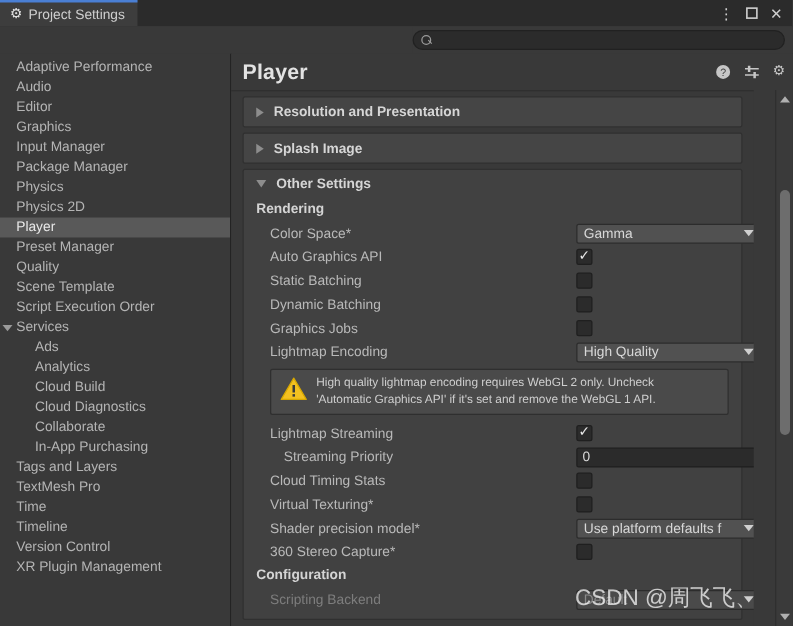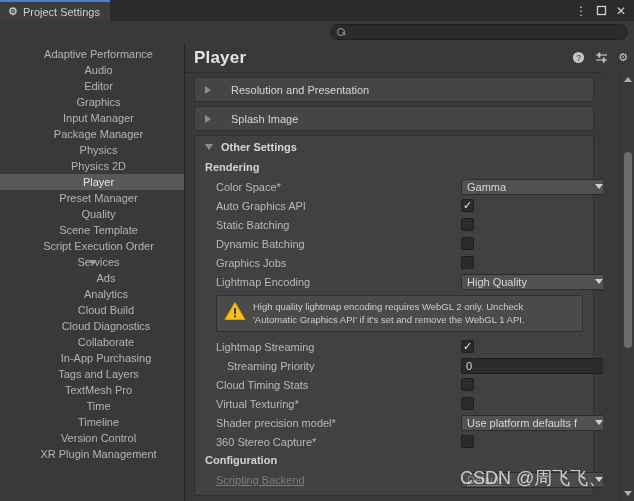--- a/index.html
+++ b/index.html
@@ -71,21 +71,20 @@
   .sidebar {
     width: 185px; height: 458px; background: #393939;
     border-right: 1px solid #232323;
     padding-top: 3px;
     overflow: hidden;
   }
   .side-item {
     height: 16px; display: flex; align-items: center;
     color: #b4b4b4; font-size: 11px; white-space: nowrap;
     padding-left: 13px;
-    justify-content: center;
   }
   .side-item.child { padding-left: 28px; }
   .side-item.selected { background: #595959; color: #e8e8e8; }
   .side-item .tri {
     position: absolute; margin-left: -11px;
     width: 0; height: 0;
     border-left: 4px solid transparent; border-right: 4px solid transparent;
     border-top: 5px solid #9a9a9a;
   }
   .side-item .label { display: inline-block; }
@@ -107,22 +106,22 @@
     width: 418px; height: 429px;
     overflow: hidden;
     border-top: 1px solid #2f2f2f;
     background: #393939;
   }
   .inner { padding: 4px 9px 0 9px; }
 
   .foldout {
     height: 25px; margin-bottom: 4px;
     background: #454545; border: 1px solid #303030; border-radius: 2px;
-    display: flex; align-items: center; gap: 20px; padding-left: 10px;
-    color: #d6d6d6; font-size: 11px; font-weight: normal;
+    display: flex; align-items: center; gap: 8px; padding-left: 10px;
+    color: #d6d6d6; font-size: 11px; font-weight: bold;
   }
   .tri-right {
     width: 0; height: 0;
     border-top: 4.5px solid transparent; border-bottom: 4.5px solid transparent;
     border-left: 6px solid #8d8d8d;
   }
   .tri-down {
     width: 0; height: 0;
     border-left: 4.5px solid transparent; border-right: 4.5px solid transparent;
     border-top: 6px solid #8d8d8d;
@@ -138,21 +137,21 @@
     padding-left: 10px; color: #d6d6d6; font-size: 11px; font-weight: bold;
   }
   .group-label {
     padding: 3px 0 4px 10px; color: #d4d4d4; font-size: 11px; font-weight: bold;
   }
   .row {
     height: 19px; display: flex; align-items: center;
     padding-left: 21px; color: #b9b9b9; font-size: 11px;
   }
   .row.sub { padding-left: 32px; }
-  .row.disabled { color: #7d7d7d; text-decoration: underline; }
+  .row.disabled { color: #7d7d7d; }
   .row .rlabel { flex: none; width: 245px; white-space: nowrap; }
   .row.sub .rlabel { width: 234px; }
   .ctl { flex: none; }
   .checkbox {
     width: 13px; height: 13px; background: #2b2b2b;
     border: 1px solid #1f1f1f; border-radius: 2px;
     display: flex; align-items: center; justify-content: center;
   }
   .checkbox .tick {
     color: #e9e9e9; font-size: 11px; line-height: 1; margin-top: -1px;

